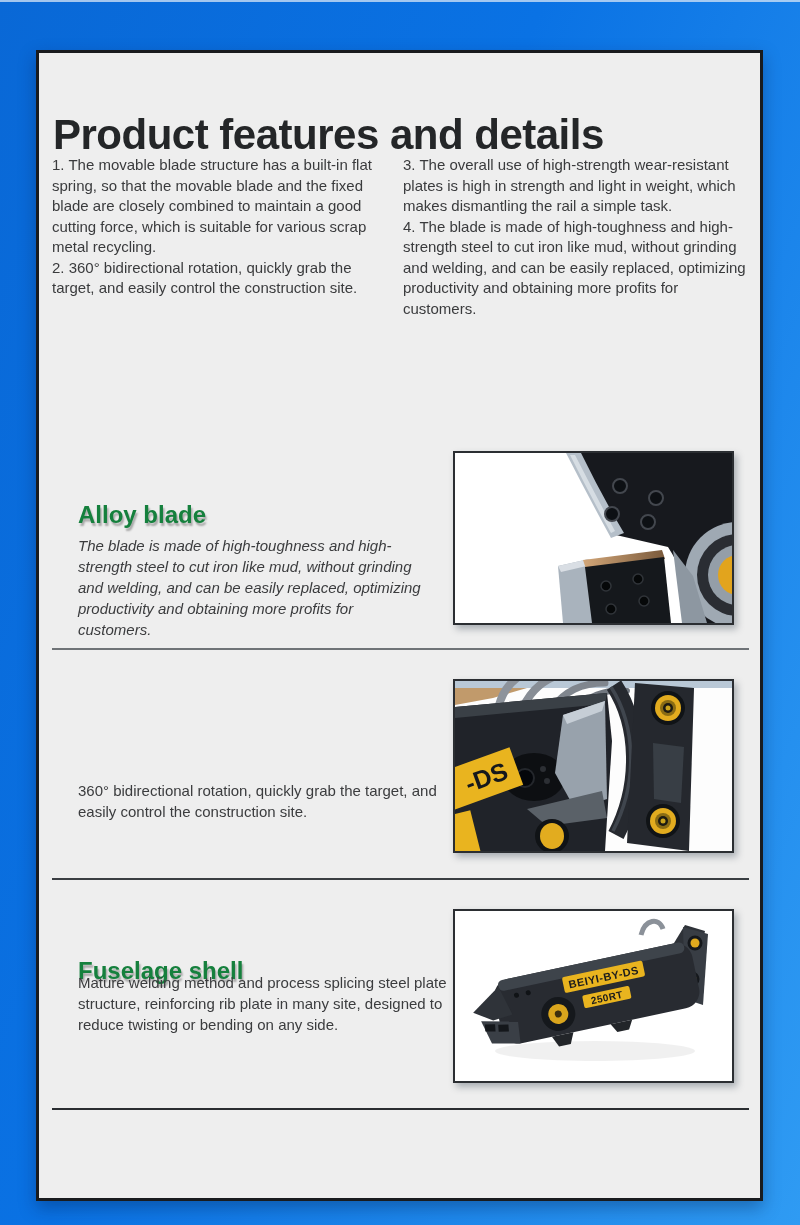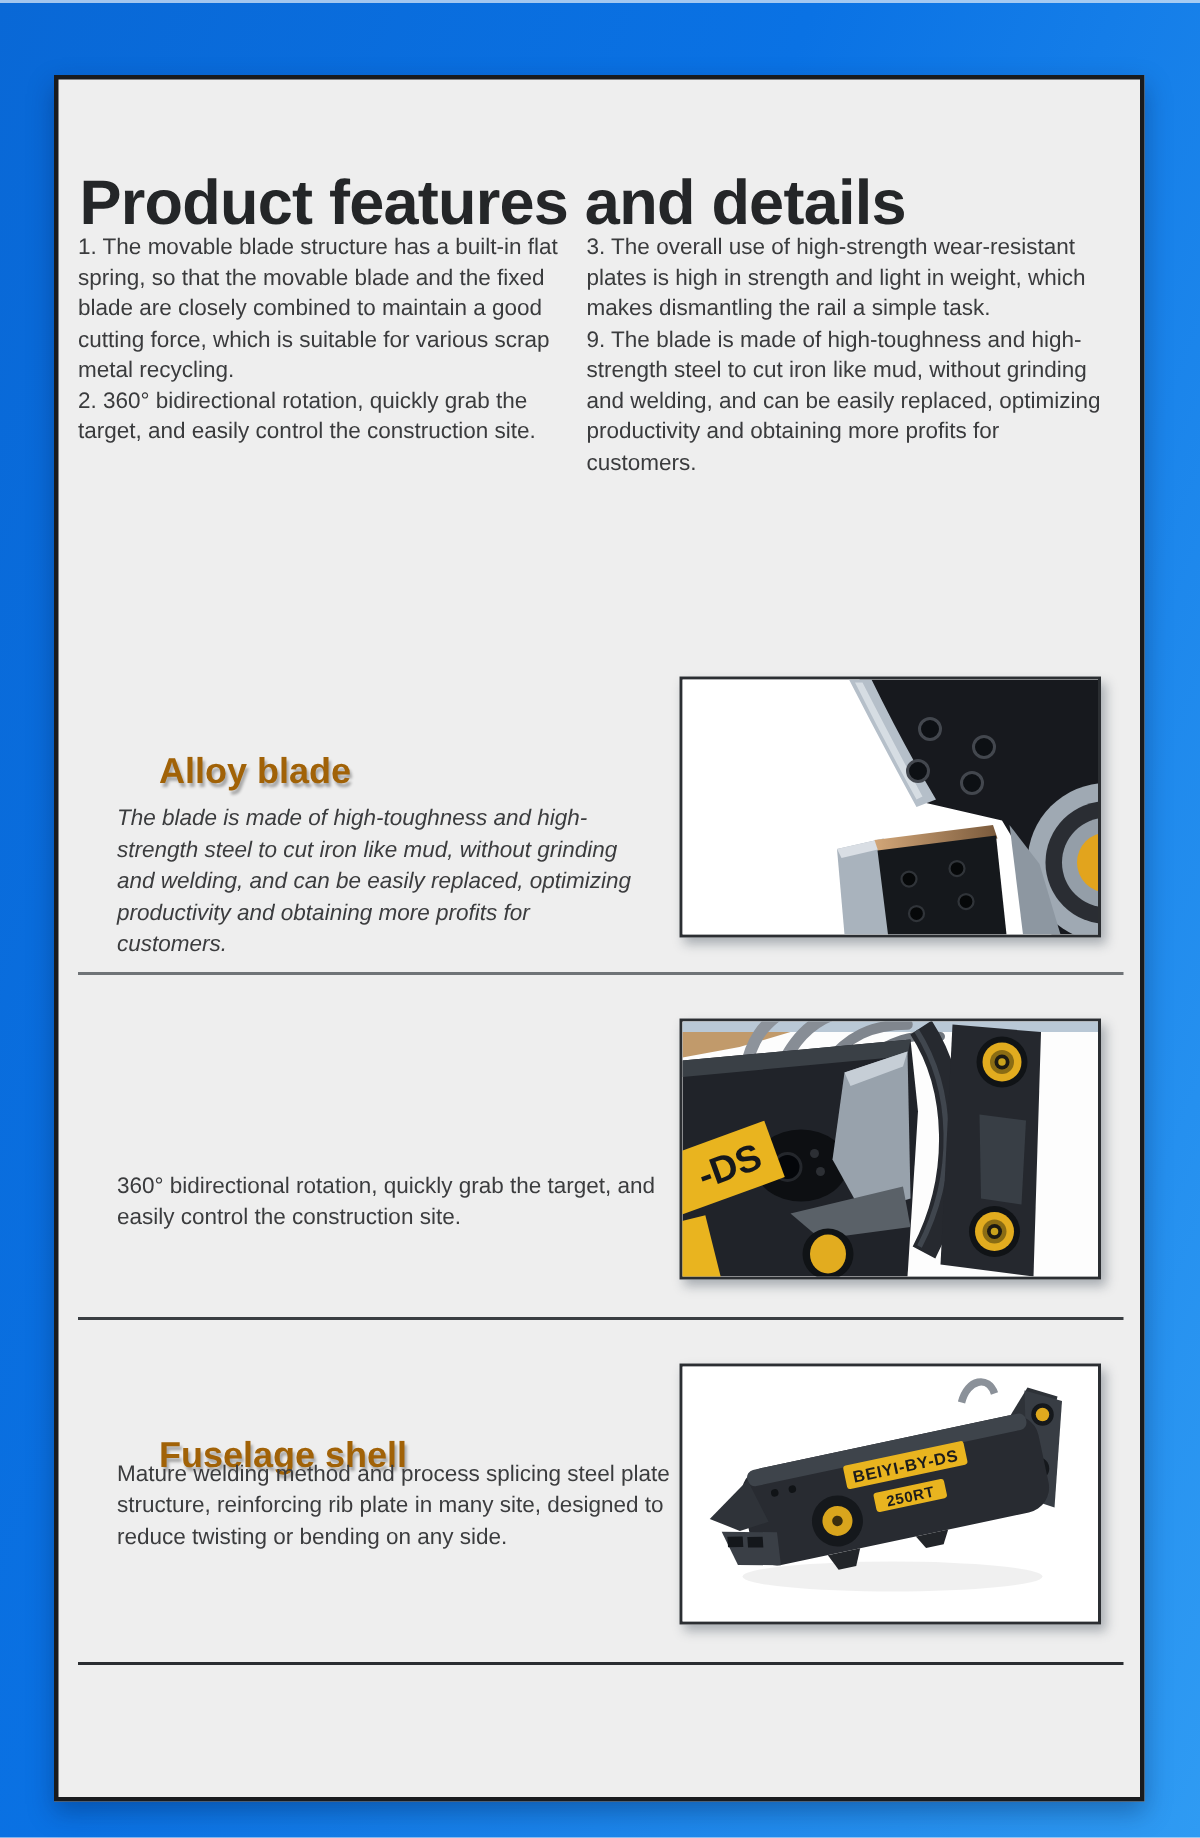--- a/index.html
+++ b/index.html
@@ -13,31 +13,30 @@
   .panel{
     position:absolute;left:36px;top:50px;width:727px;height:1151px;
     background:#eeeeee;border:3px solid #191b1e;box-sizing:border-box;
     box-shadow:0 7px 16px rgba(0,25,70,0.35);
   }
   .page-title{
     position:absolute;left:14px;top:30px;
     font-size:42px;font-weight:bold;color:#242628;letter-spacing:-0.5px;
     white-space:nowrap;
   }
-  .intro{position:absolute;left:13px;top:102px;width:700px;display:flex;}
+  .intro{position:absolute;left:13px;top:102px;width:700px;display:flex;gap:12px;}
   .intro-col{font-size:15px;line-height:20.5px;color:#3a3b3d;}
   .intro-col.left{width:339px;}
   .intro-col.right{width:349px;}
   .intro-col p{margin:0;}
   .section-heading{
     position:absolute;left:39px;
-    font-size:24px;color:#a16207;
+    font-size:24px;color:#15803d;
     text-shadow:1.5px 2.5px 2px rgba(0,0,0,0.30);
     white-space:nowrap;
-    margin-left:28px;
   }
   .section-body{
     position:absolute;left:39px;
     font-size:15px;line-height:21px;color:#3b3c3e;margin:0;
   }
   .photo{
     position:absolute;left:414px;width:277px;height:170px;
     background:#ffffff;border:2px solid #2b2e32;
     box-shadow:3px 4px 7px rgba(40,55,70,0.35);
   }
@@ -61,21 +60,21 @@
 
   <h1 class="page-title">Product features and details</h1>
 
   <div class="intro">
     <div class="intro-col left">
       <p>1. The movable blade structure has a built-in flat spring, so that the movable blade and the fixed blade are closely combined to maintain a good cutting force, which is suitable for various scrap metal recycling.</p>
       <p>2. 360° bidirectional rotation, quickly grab the target, and easily control the construction site.</p>
     </div>
     <div class="intro-col right">
       <p>3. The overall use of high-strength wear-resistant plates is high in strength and light in weight, which makes dismantling the rail a simple task.</p>
-      <p>9. The blade is made of high-toughness and high-strength steel to cut iron like mud, without grinding and welding, and can be easily replaced, optimizing productivity and obtaining more profits for customers.</p>
+      <p>4. The blade is made of high-toughness and high-strength steel to cut iron like mud, without grinding and welding, and can be easily replaced, optimizing productivity and obtaining more profits for customers.</p>
     </div>
   </div>
 
   <h2 class="section-heading s1-heading">Alloy blade</h2>
   <p class="section-body s1-body">The blade is made of high-toughness and high-strength steel to cut iron like mud, without grinding and welding, and can be easily replaced, optimizing productivity and obtaining more profits for customers.</p>
   <div class="photo s1-photo">
     <svg width="277" height="170" viewBox="0 0 277 170">
       <defs>
         <linearGradient id="copper" x1="0" y1="0" x2="1" y2="0">
           <stop offset="0" stop-color="#d2a678"></stop>

